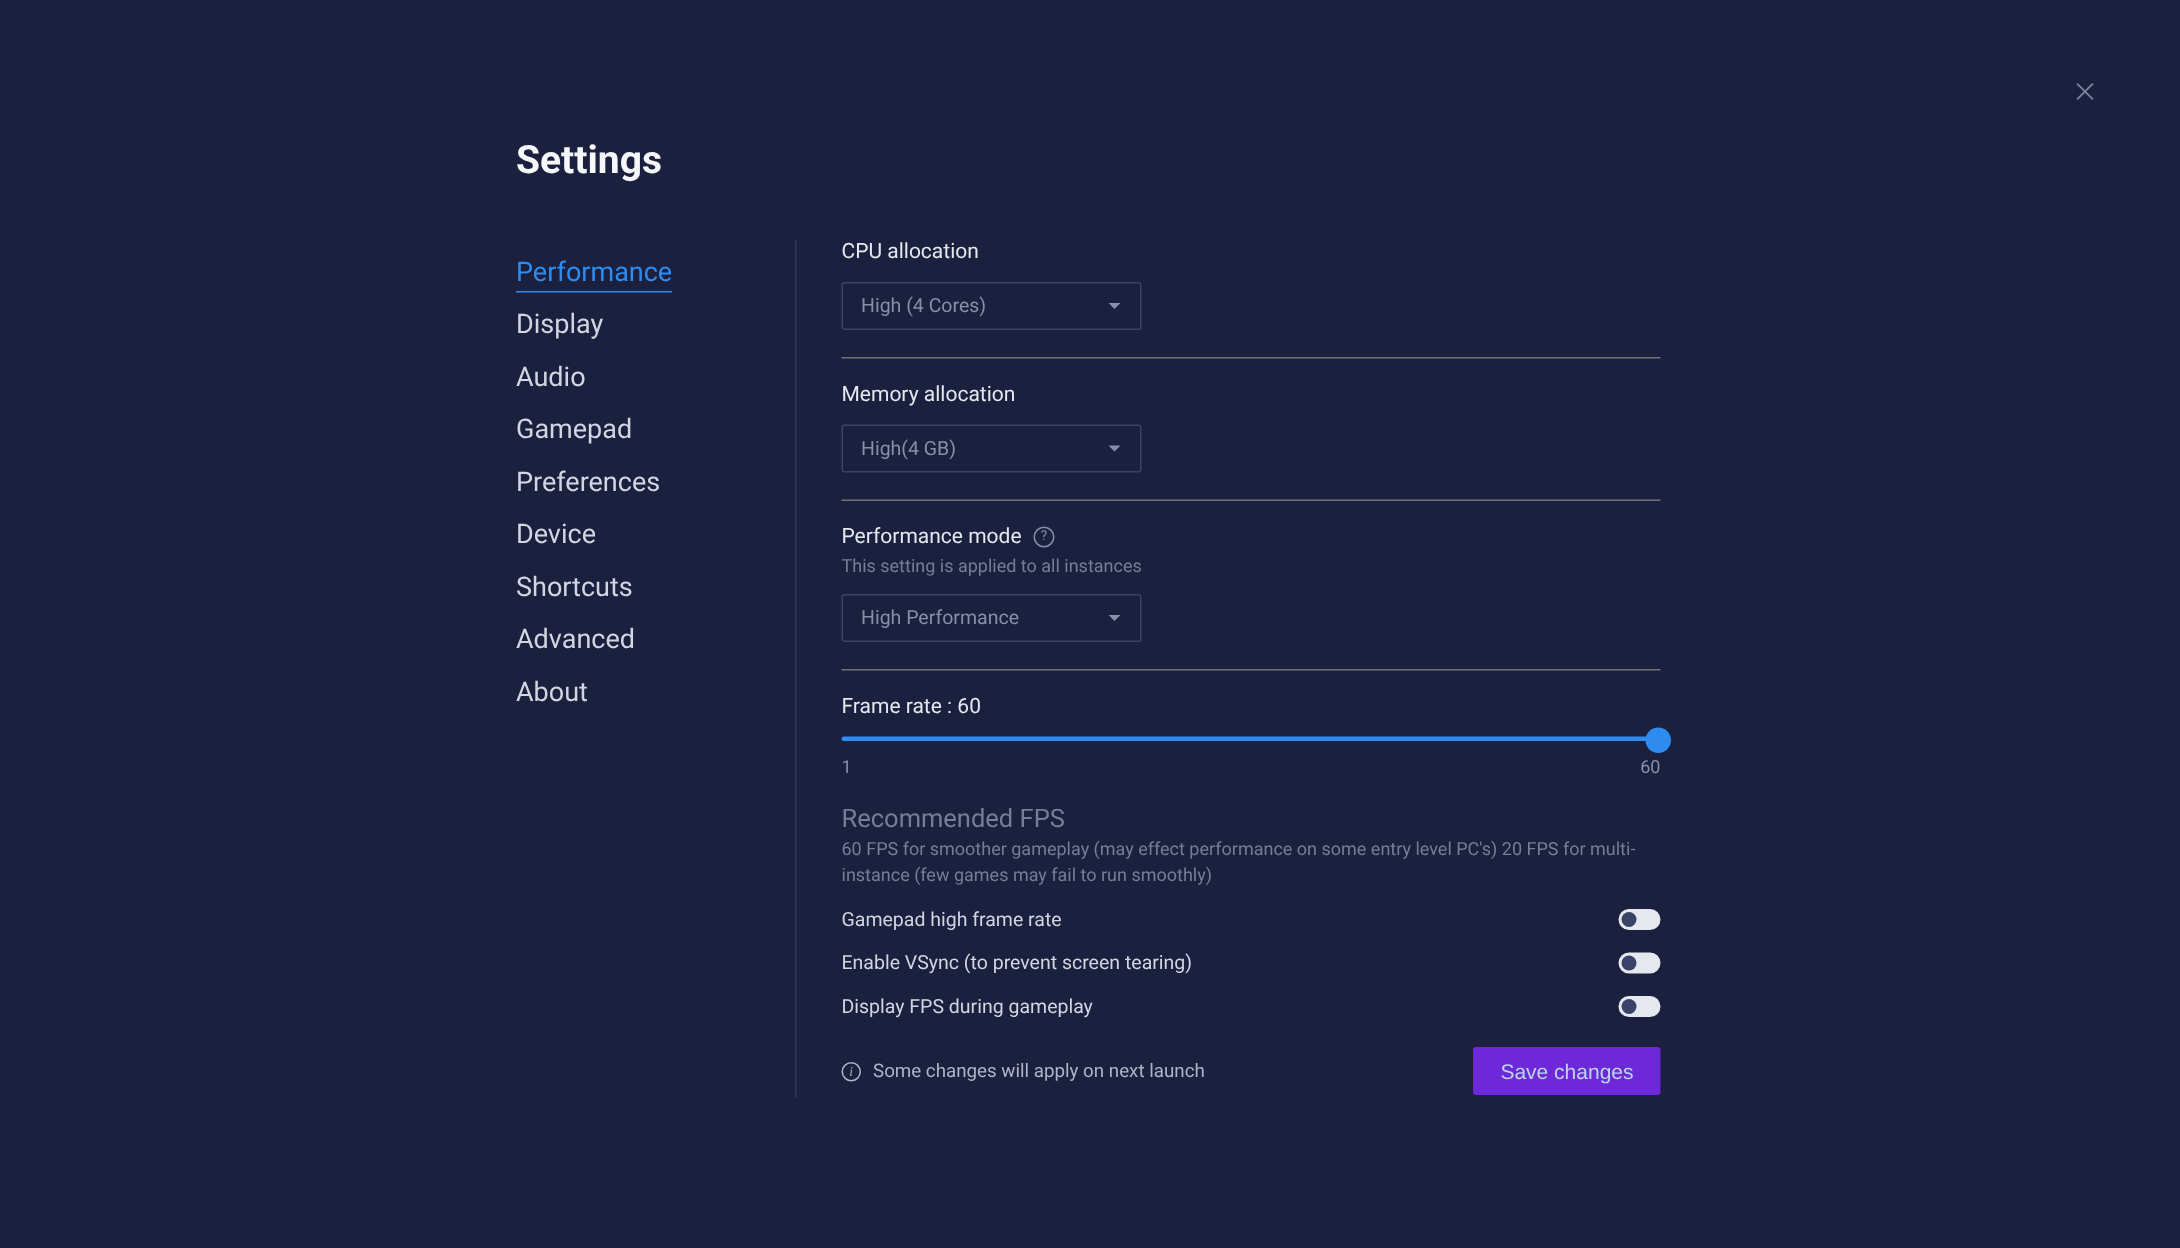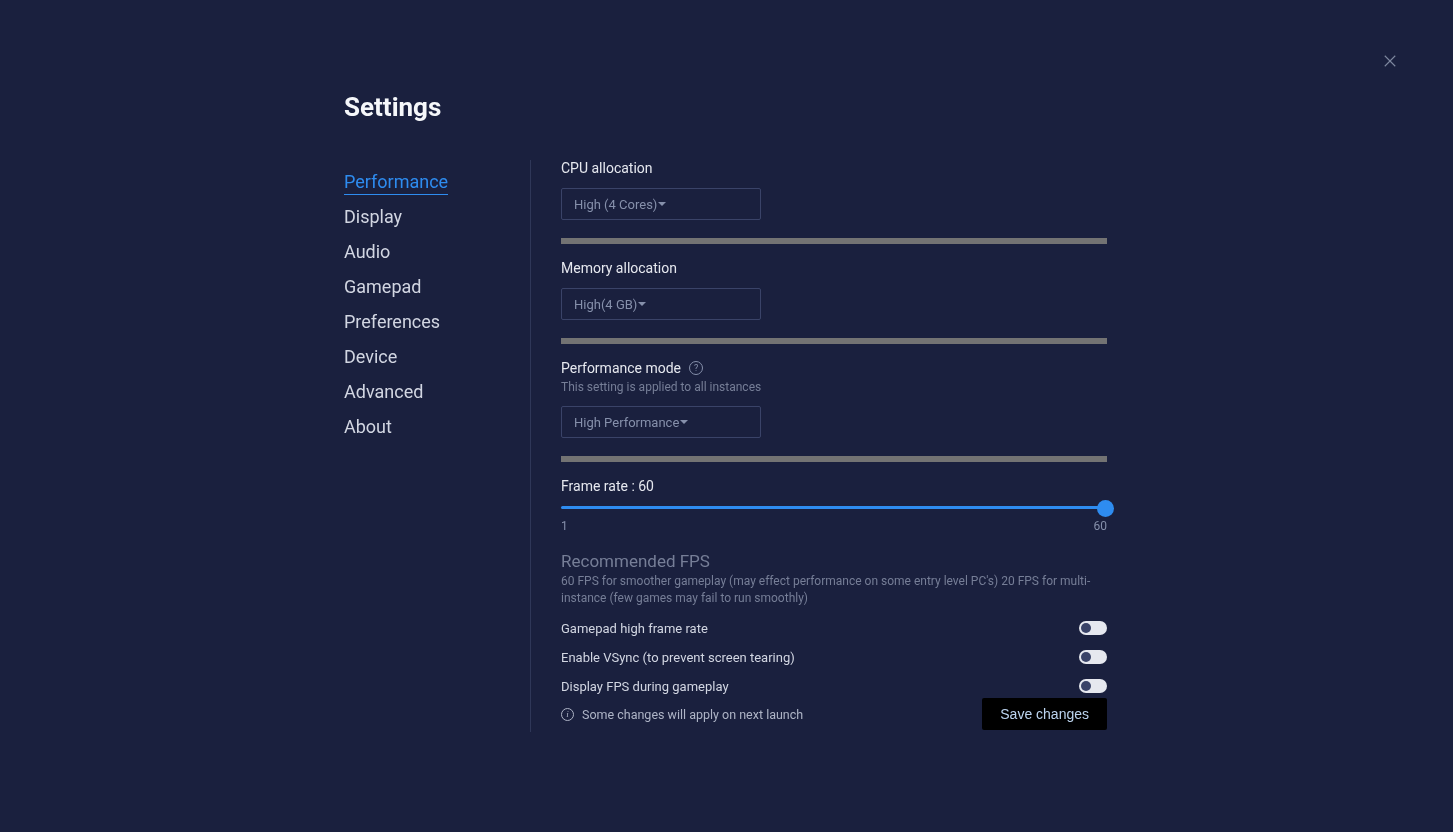--- a/index.html
+++ b/index.html
@@ -66,21 +66,21 @@
   }
 
   .main {
     position: absolute;
     top: 160px;
     left: 561px;
     width: 546px;
   }
 
   .section {
-    border-bottom: 6px solid #737373;
+    border-bottom: 1px solid #737373;
     padding-bottom: 18px;
     margin-bottom: 16px;
   }
   .section:last-of-type { border-bottom: none; }
 
   .label {
     font-size: 14px;
     color: #e6e8ef;
     margin-bottom: 12px;
     display: flex;
@@ -95,21 +95,21 @@
   }
 
   .select {
     width: 200px;
     height: 32px;
     border: 1px solid #3a4368;
     background: transparent;
     border-radius: 2px;
     display: flex;
     align-items: center;
-    justify-content: flex-start;
+    justify-content: space-between;
     padding: 0 12px;
     cursor: pointer;
   }
   .select-value {
     font-size: 13px;
     color: #8690ab;
   }
   .caret {
     color: #8690ab;
   }
@@ -216,21 +216,21 @@
     border-radius: 50%;
     display: inline-flex;
     align-items: center;
     justify-content: center;
     font-size: 9px;
     font-style: italic;
     font-family: Georgia, serif;
     color: #aeb4c6;
   }
   .save-btn {
-    background: #000000;
+    background: #6d28d9;
     color: #bcd4ef;
     font-size: 14px;
     padding: 8px 18px;
     border: none;
     border-radius: 2px;
     cursor: pointer;
     text-align: right;
   }
 </style>
 </head>
@@ -247,20 +247,21 @@
 
   <h1 class="page-title">Settings</h1>
 
   <nav class="sidebar">
     <div class="sidebar-item active"><span>Performance</span></div>
     <div class="sidebar-item"><span>Display</span></div>
     <div class="sidebar-item"><span>Audio</span></div>
     <div class="sidebar-item"><span>Gamepad</span></div>
     <div class="sidebar-item"><span>Preferences</span></div>
     <div class="sidebar-item"><span>Device</span></div>
+    <div class="sidebar-item"><span>Shortcuts</span></div>
     <div class="sidebar-item"><span>Advanced</span></div>
     <div class="sidebar-item"><span>About</span></div>
   </nav>
 
   <div class="divider-vert"></div>
 
   <div class="main">
 
     <div class="section">
       <div class="label">CPU allocation</div>

